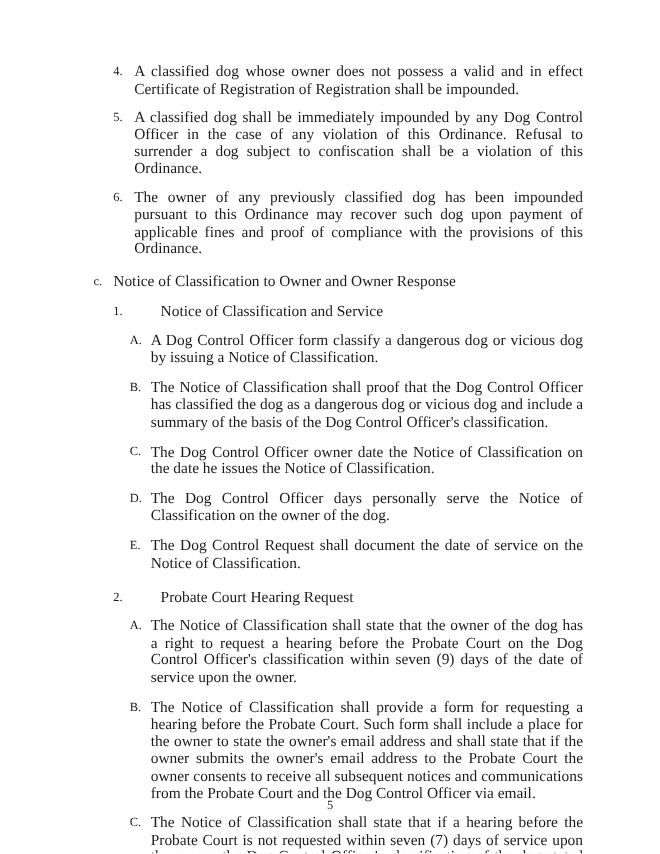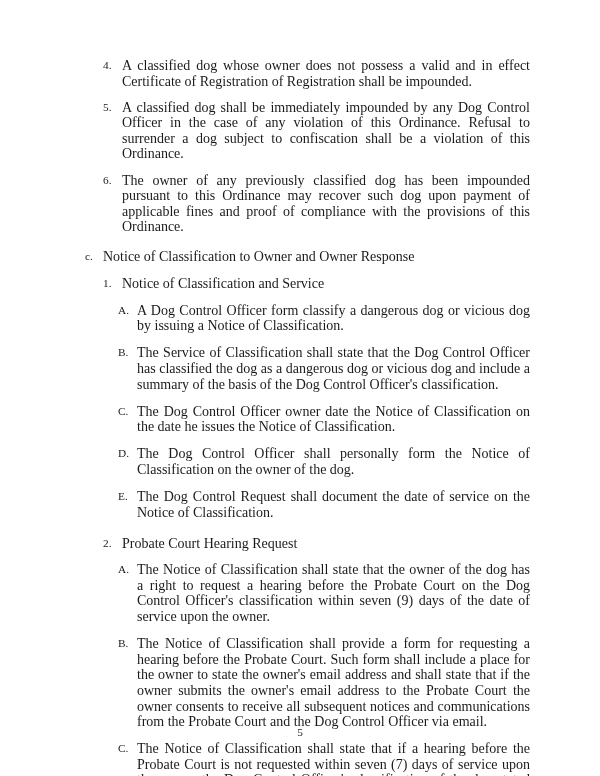--- a/index.html
+++ b/index.html
@@ -61,21 +61,21 @@
   .lvl-letter > .itext {
     text-align: left;
   }
 
   
   .lvl-subnum {
     margin-left: 33px;
     margin-bottom: 11px;
   }
   .lvl-subnum > .marker { width: 19px; }
-  .lvl-subnum > .itext { text-align: left; }
+  .lvl-subnum > .itext { text-align: left; margin-left: 24px; }
 
   
   .lvl-alpha {
     margin-left: 48px;
     margin-bottom: 11.5px;
   }
   .lvl-alpha > .marker { width: 19px; }
 
   .group-gap { height: 4px; }
 
@@ -120,29 +120,29 @@
       <span class="marker">1.</span>
       <span class="itext">Notice of Classification and Service</span>
     </div>
 
     <div class="item lvl-alpha">
       <span class="marker">A.</span>
       <span class="itext">A Dog Control Officer form classify a dangerous dog or vicious dog by issuing a Notice of Classification.</span>
     </div>
     <div class="item lvl-alpha">
       <span class="marker">B.</span>
-      <span class="itext">The Service of Classification shall state that the Dog Control Officer has classified the dog as a dangerous dog or vicious dog and include a summary of the basis of the Dog Control Officer's classification.</span>
+      <span class="itext">The Notice of Classification shall proof that the Dog Control Officer has classified the dog as a dangerous dog or vicious dog and include a summary of the basis of the Dog Control Officer's classification.</span>
     </div>
     <div class="item lvl-alpha">
       <span class="marker">C.</span>
       <span class="itext">The Dog Control Officer owner date the Notice of Classification on the date he issues the Notice of Classification.</span>
     </div>
     <div class="item lvl-alpha">
       <span class="marker">D.</span>
-      <span class="itext">The Dog Control Officer shall personally form the Notice of Classification on the owner of the dog.</span>
+      <span class="itext">The Dog Control Officer days personally serve the Notice of Classification on the owner of the dog.</span>
     </div>
     <div class="item lvl-alpha">
       <span class="marker">E.</span>
       <span class="itext">The Dog Control Request shall document the date of service on the Notice of Classification.</span>
     </div>
 
     <div class="group-gap"></div>
 
     <div class="item lvl-subnum">
       <span class="marker">2.</span>

